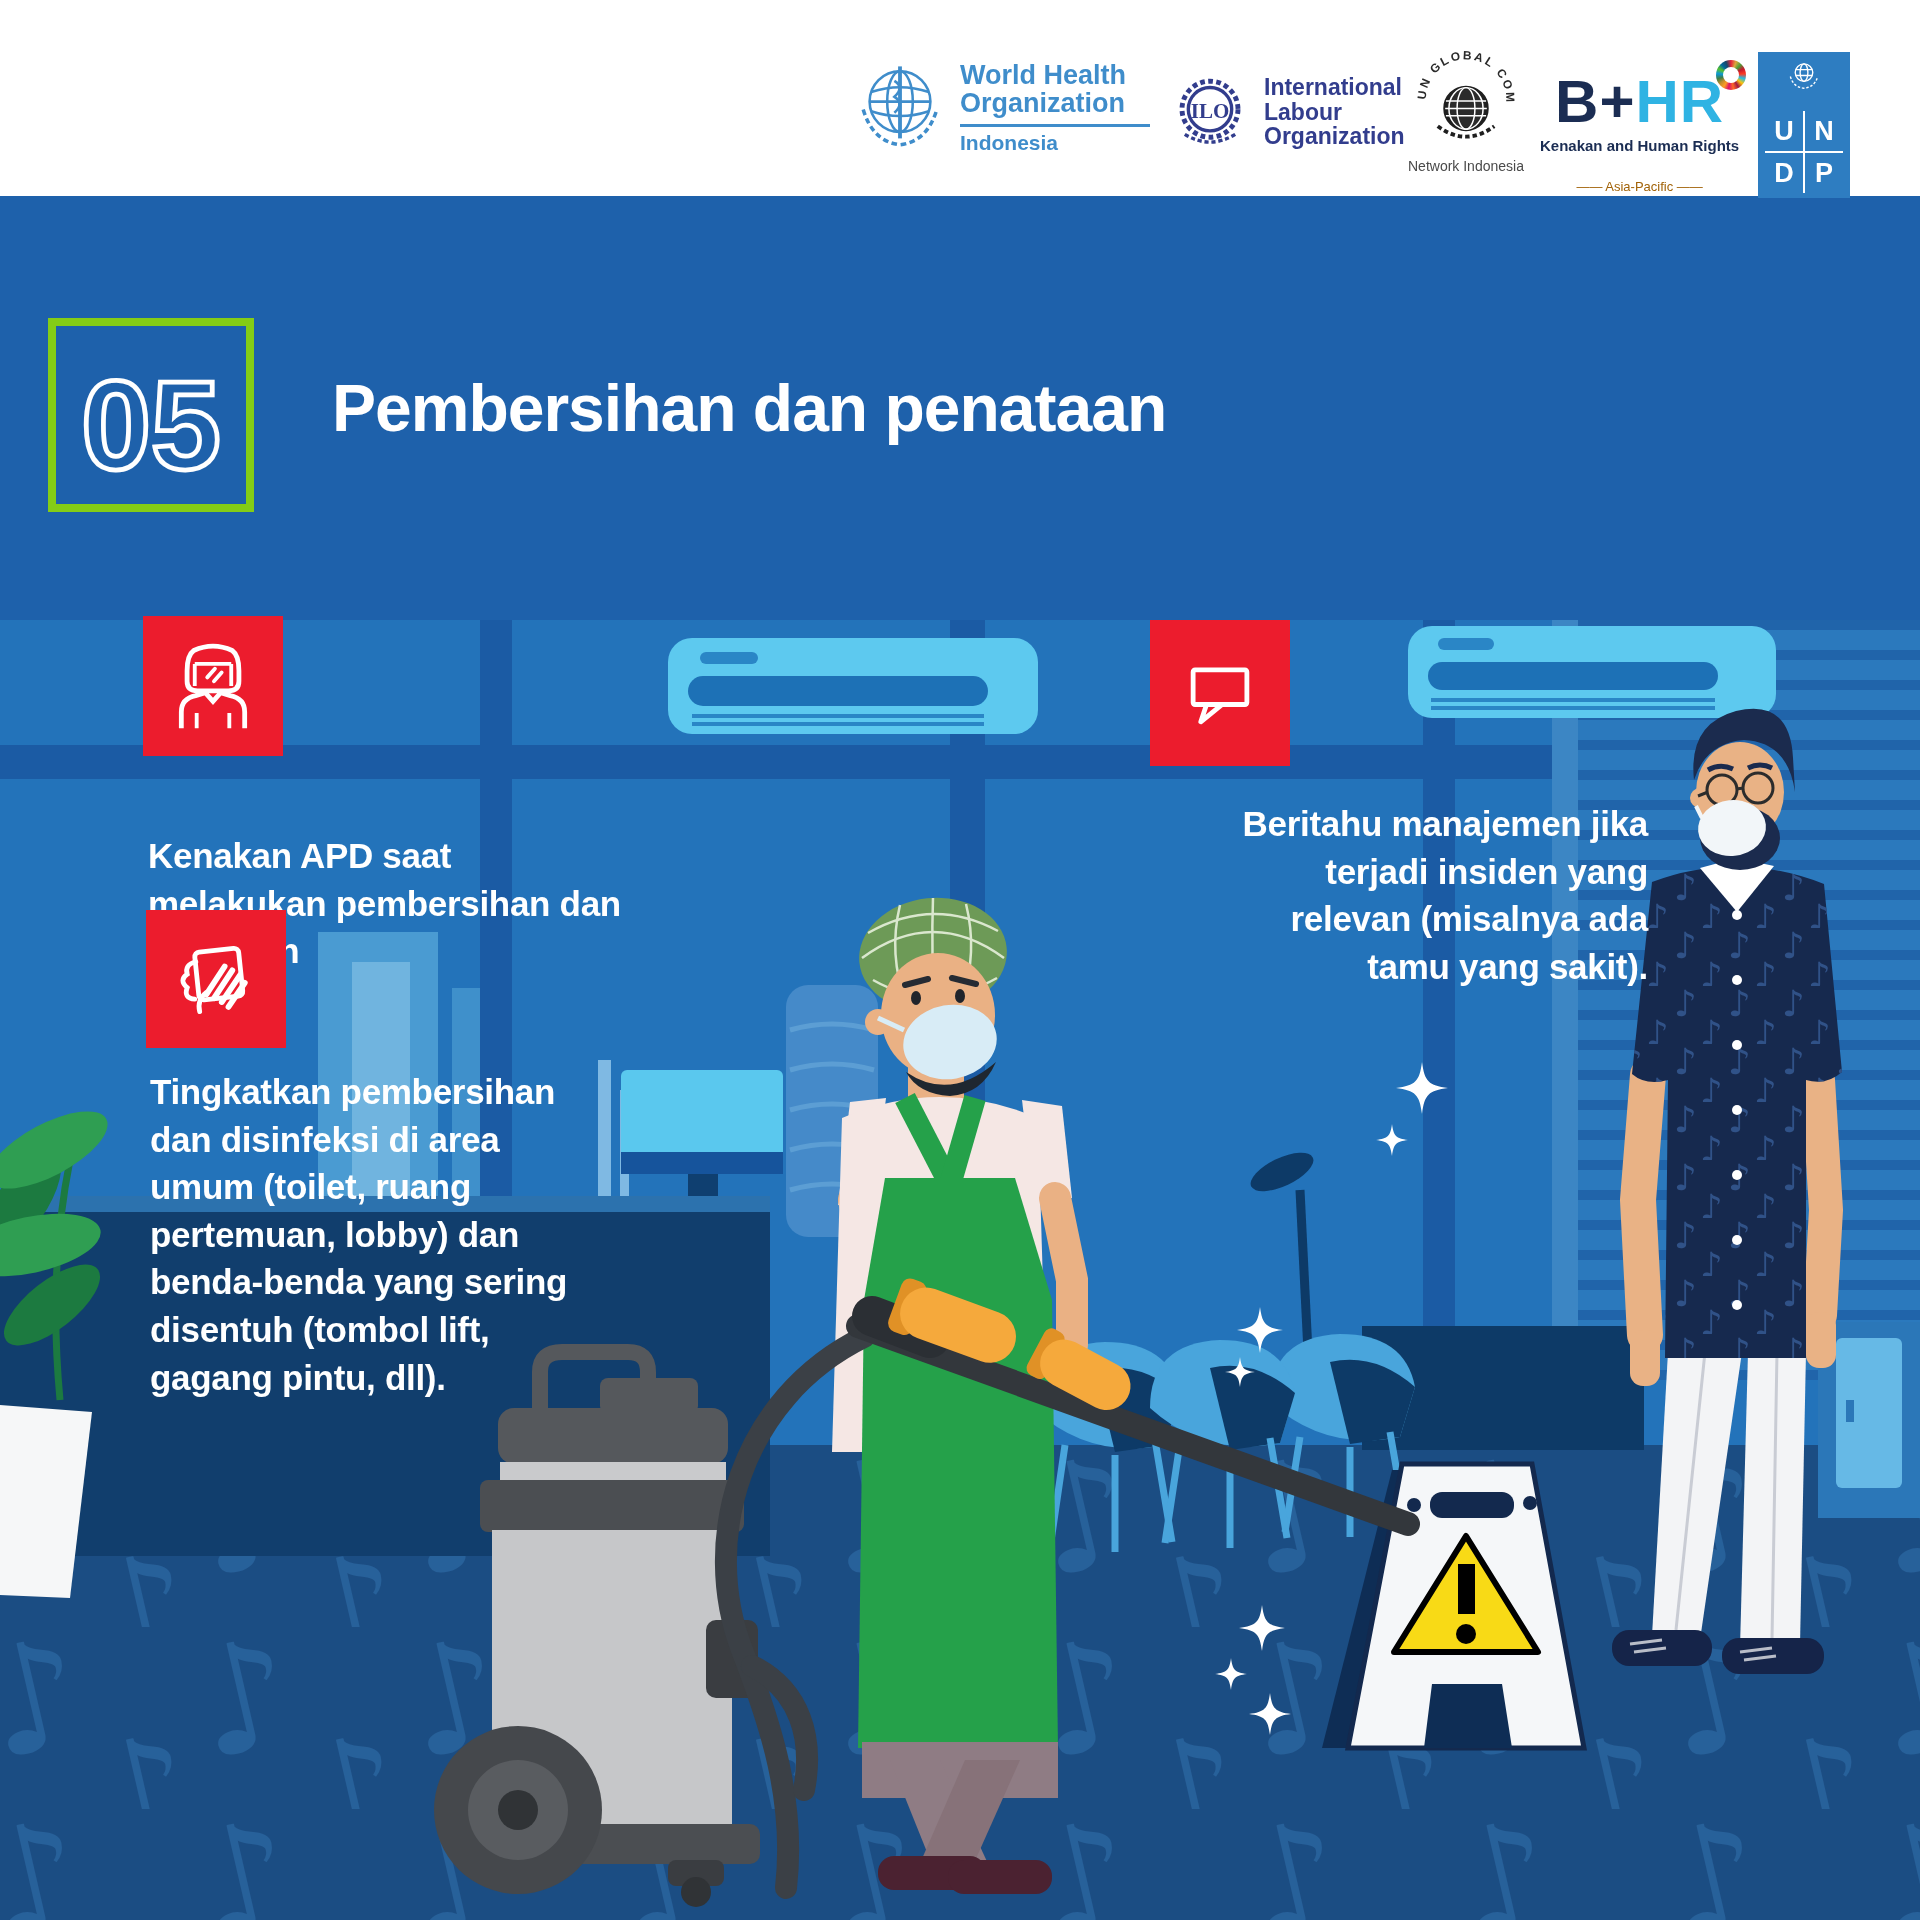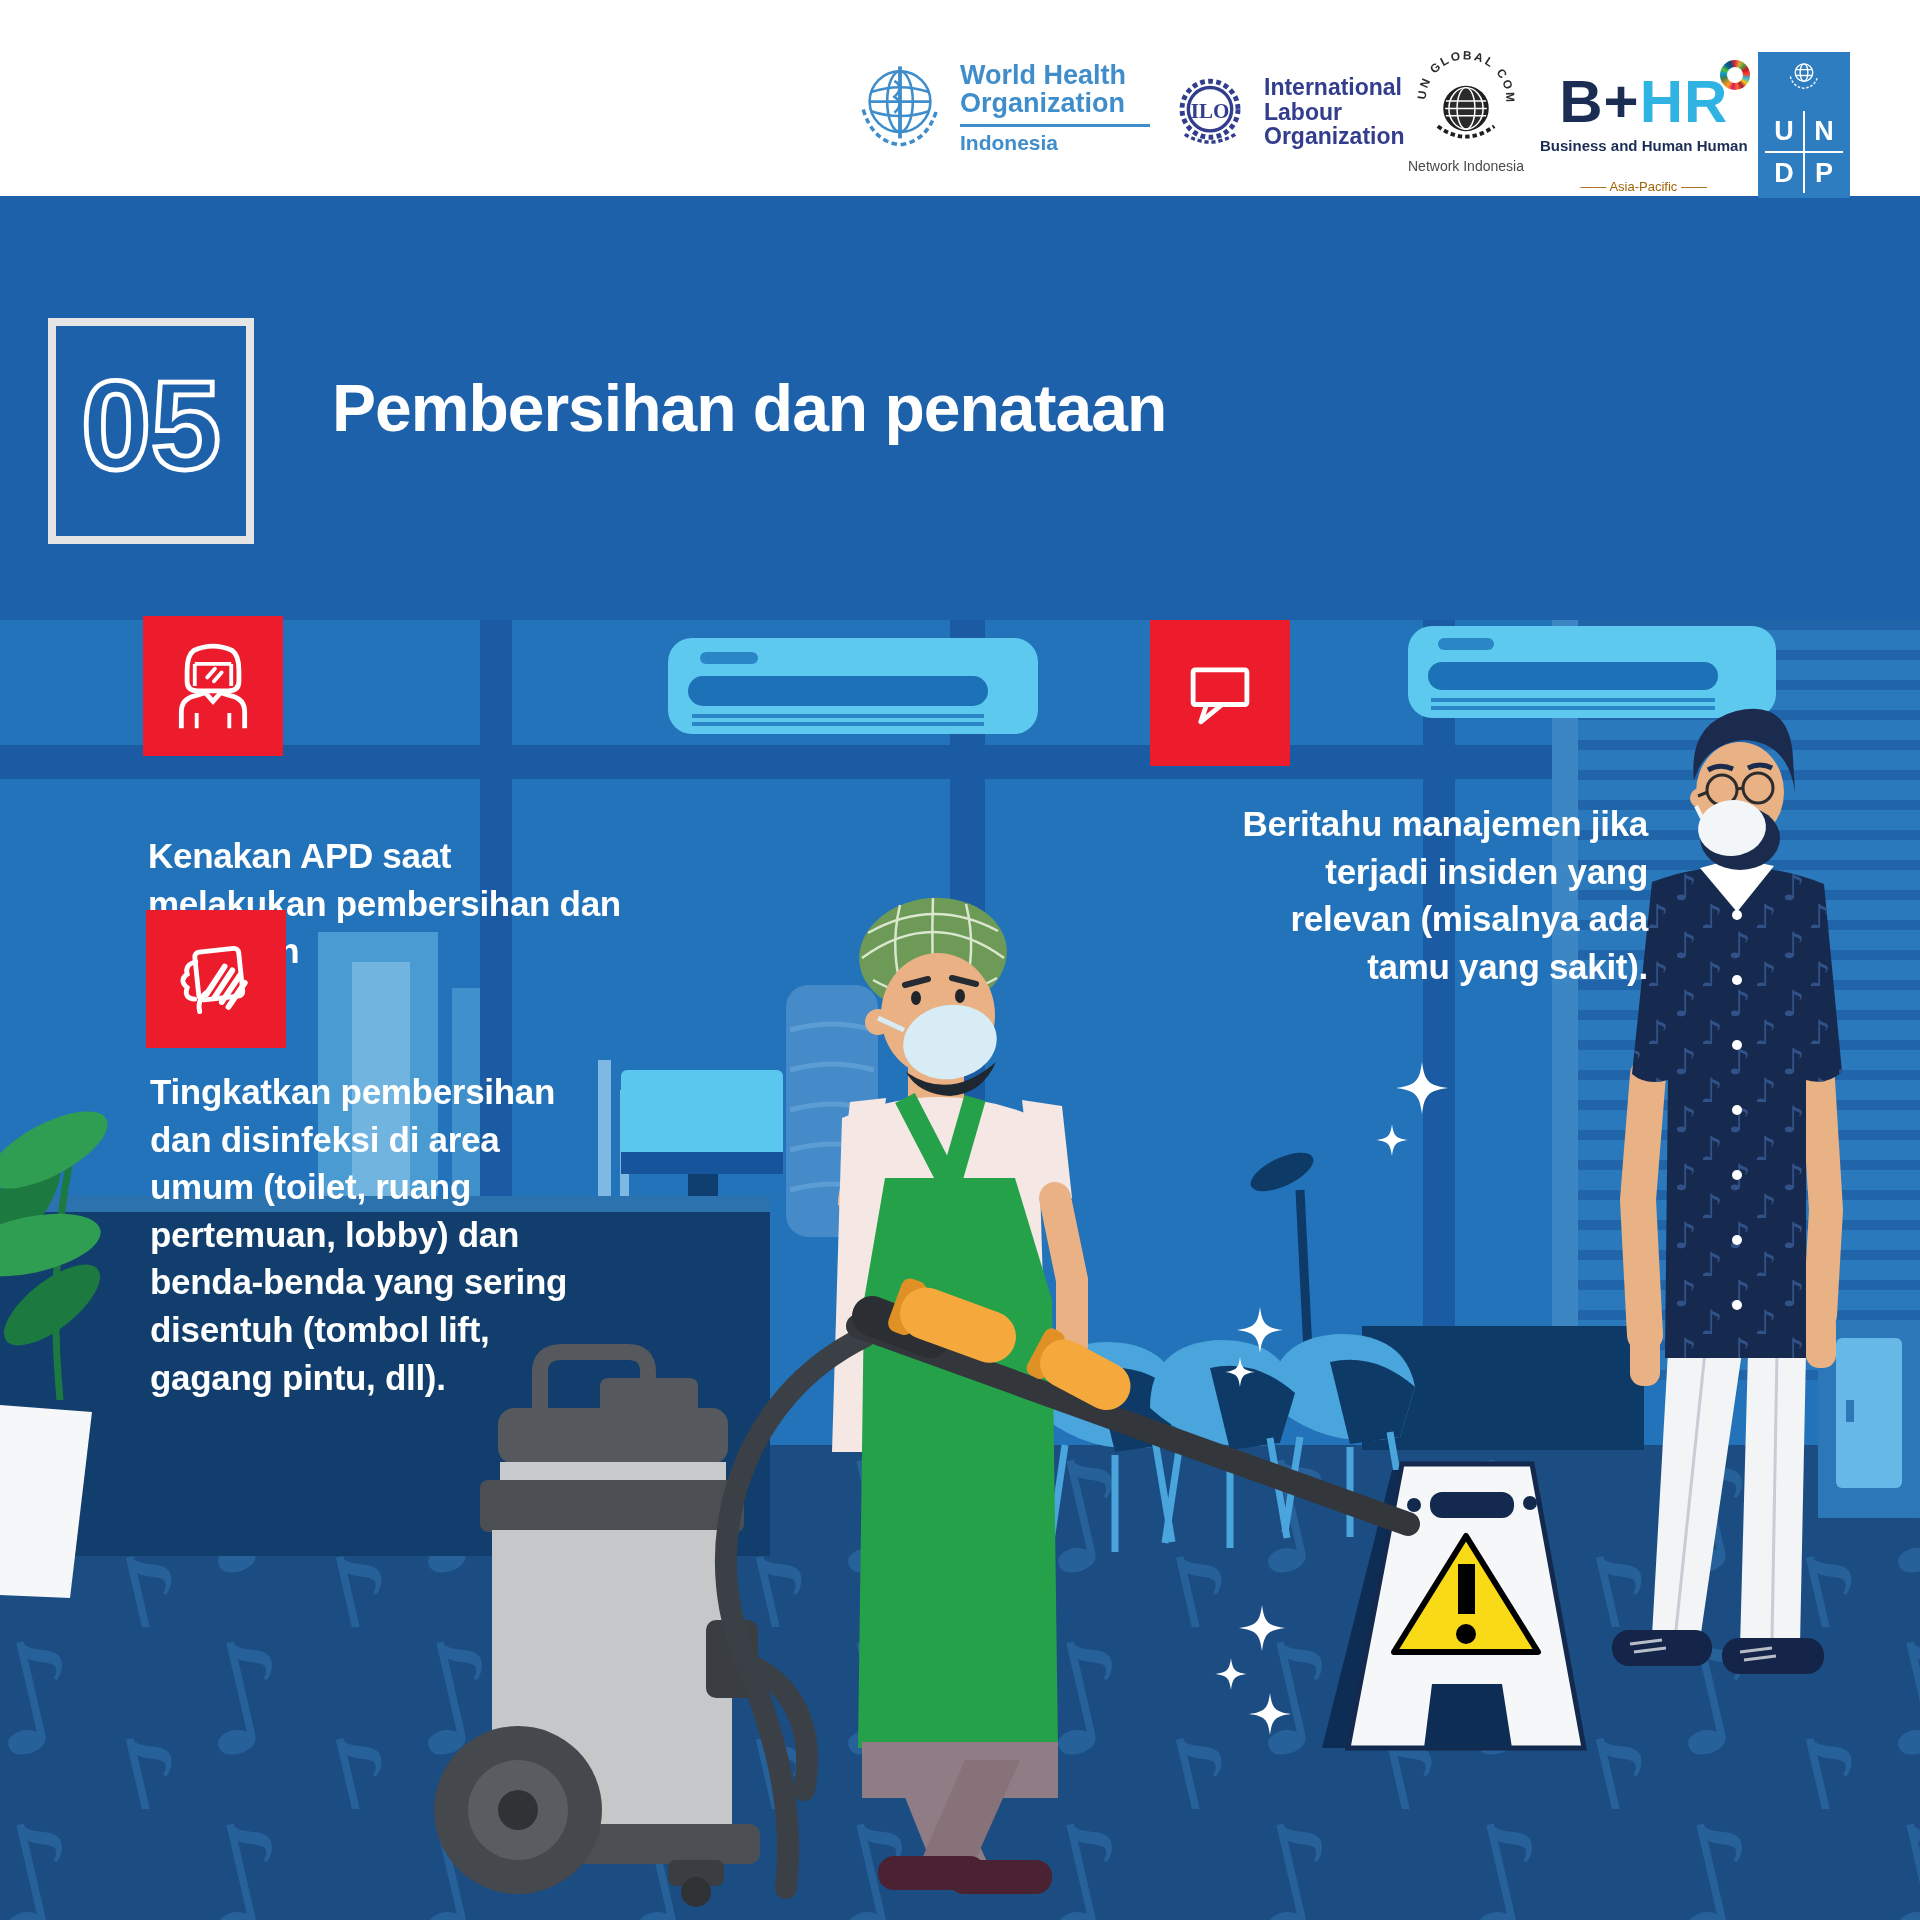--- a/index.html
+++ b/index.html
@@ -29,21 +29,21 @@
   .bhr-sub2{font-size:13px;color:#a16207;width:100%;text-align:center;margin-top:24px;}
   .bhr-sub2::before{content:"—— ";} .bhr-sub2::after{content:" ——";}
   .undp{left:1758px;top:52px;width:92px;height:146px;background:#2e7dc1;
         display:flex;flex-direction:column;align-items:center;padding:5px 7px;}
   .undp-grid{display:grid;grid-template-columns:1fr 1fr;gap:2px;background:#fff;width:100%;margin-top:3px;}
   .undp-cell{background:#2e7dc1;color:#fff;font-weight:bold;font-size:27px;line-height:1;
              display:flex;align-items:center;justify-content:center;height:40px;}
 
   
   .banner{left:0;top:200px;width:1920px;height:420px;background:#1e61ab;z-index:20;}
-  .number-box{position:absolute;left:48px;top:118px;width:206px;height:226px;border:8px solid #e5e5e5;}
+  .number-box{position:absolute;left:48px;top:118px;width:206px;height:194px;border:8px solid #84cc16;}
   .banner-title{position:absolute;left:332px;top:170px;color:#fff;font-weight:bold;
                 font-size:66px;letter-spacing:-1px;}
 
   
   .tip-icon{position:absolute;background:#ec1c2d;z-index:22;display:flex;align-items:center;justify-content:center;}
   .tip-text{position:absolute;color:#fff;font-weight:bold;font-size:35px;line-height:1.36;
             letter-spacing:-0.3px;z-index:22;}
   .icon1{left:143px;top:616px;width:140px;height:140px;}
   .text1{left:148px;top:832px;width:480px;}
   .icon2{left:146px;top:910px;width:140px;height:138px;}
@@ -114,21 +114,21 @@
         </g>
       </svg>
       <div class="ungc-sub">Network Indonesia</div>
     </div>
 
     <div class="logo bhr">
       <div class="bhr-main">
         <span class="bhr-b">B+</span><span class="bhr-hr">HR</span>
         <span class="sdg-ring"></span>
       </div>
-      <div class="bhr-sub">Business and Human Human</div>
+      <div class="bhr-sub">Kenakan and Human Rights</div>
       <div class="bhr-sub2">Asia-Pacific</div>
     </div>
 
     <div class="logo undp">
       <svg width="46" height="48" viewBox="0 0 40 40">
         <g fill="none" stroke="#fff" stroke-width="1.4">
           <circle cx="20" cy="16" r="9"></circle>
           <ellipse cx="20" cy="16" rx="4" ry="9"></ellipse>
           <path d="M11.5,13 H28.5 M11.5,19 H28.5"></path>
           <path d="M6,20 Q9,31 20,32 Q31,31 34,20" stroke-dasharray="2.6 1.8"></path>

